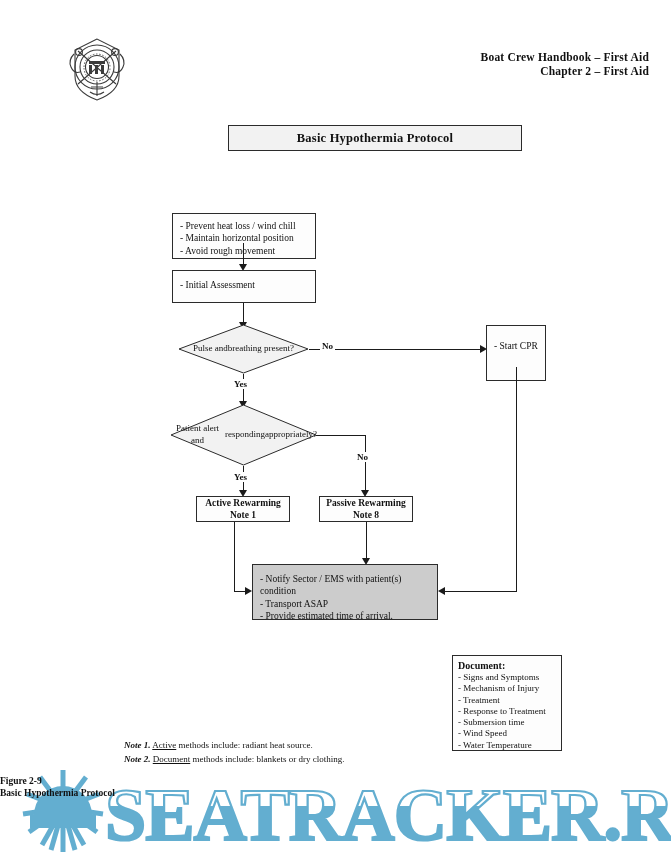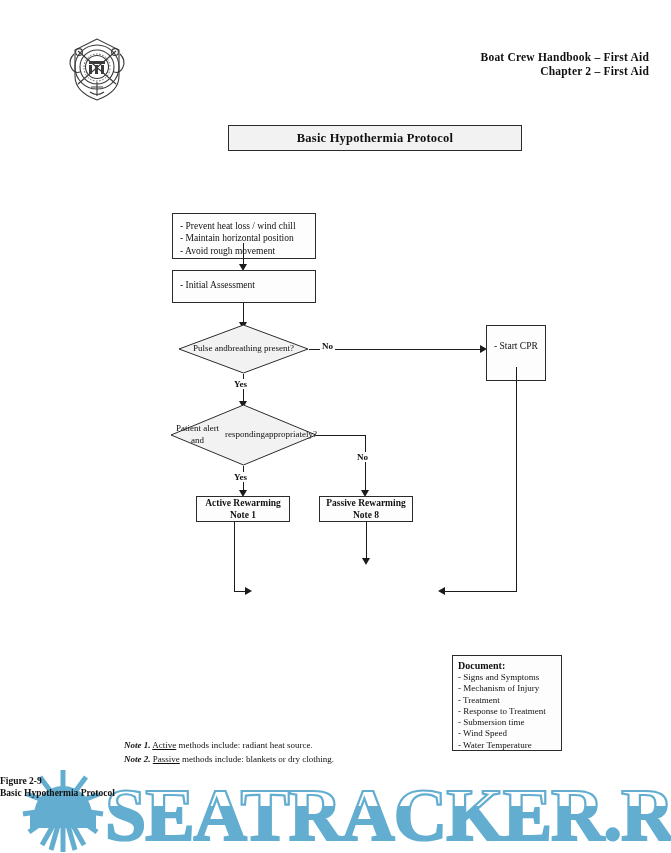--- a/index.html
+++ b/index.html
@@ -178,40 +178,45 @@
     <span>Note 8</span>
   </div>
 
   <div class="ln lnv" style="left:234px;top:522px;height:69px;"></div>
   <div class="ln lnh" style="left:234px;top:591px;width:14px;"></div>
   <div class="arr arr-r" style="left:245px;top:587px;"></div>
 
   <div class="ln lnv" style="left:366px;top:522px;height:39px;"></div>
   <div class="arr arr-d" style="left:362px;top:558px;"></div>
 
+  <div class="node pad gray" style="left:252px;top:564px;width:186px;height:56px;padding-top:8px;">
+    <div>- Notify Sector / EMS with patient(s) condition</div>
+    <div>- Transport ASAP</div>
+    <div>- Provide estimated time of arrival.</div>
+  </div>
 
   <div class="docbox">
     <div class="dh">Document:</div>
     <div>- Signs and Symptoms</div>
     <div>- Mechanism of Injury</div>
     <div>- Treatment</div>
     <div>- Response to Treatment</div>
     <div>- Submersion time</div>
     <div>- Wind Speed</div>
     <div>- Water Temperature</div>
   </div>
 
   <div class="notes">
     <div>
       <b>Note 1.</b>
       <u>Active</u><span> methods include: radiant heat source.</span>
     </div>
     <div>
       <b>Note 2.</b>
-      <u>Passive</u><span> methods include: blankets or dry clothing.</span>
+      <u>Document</u><span> methods include: blankets or dry clothing.</span>
     </div>
   </div>
 
   <div class="caption">
     <div>Figure 2-9</div>
     <div>Basic Hypothermia Protocol</div>
   </div>
 
   <div class="wm">
     <svg width="671" height="85" viewBox="0 0 671 85">

